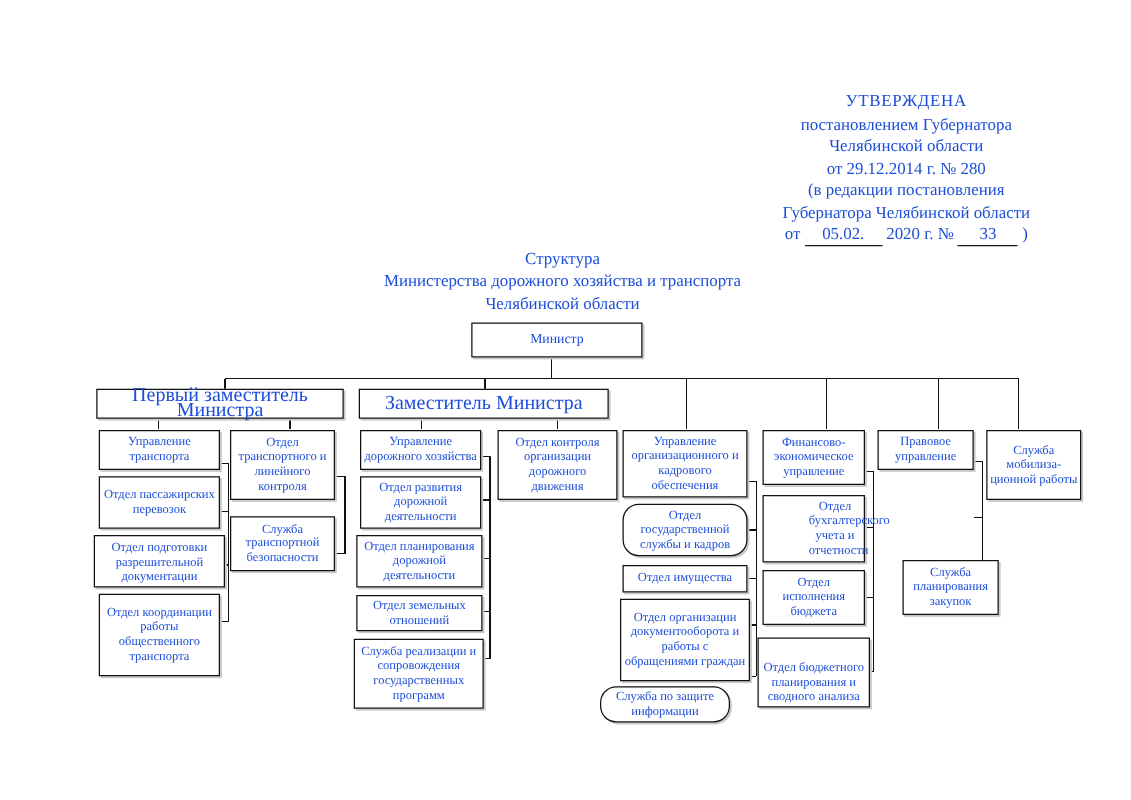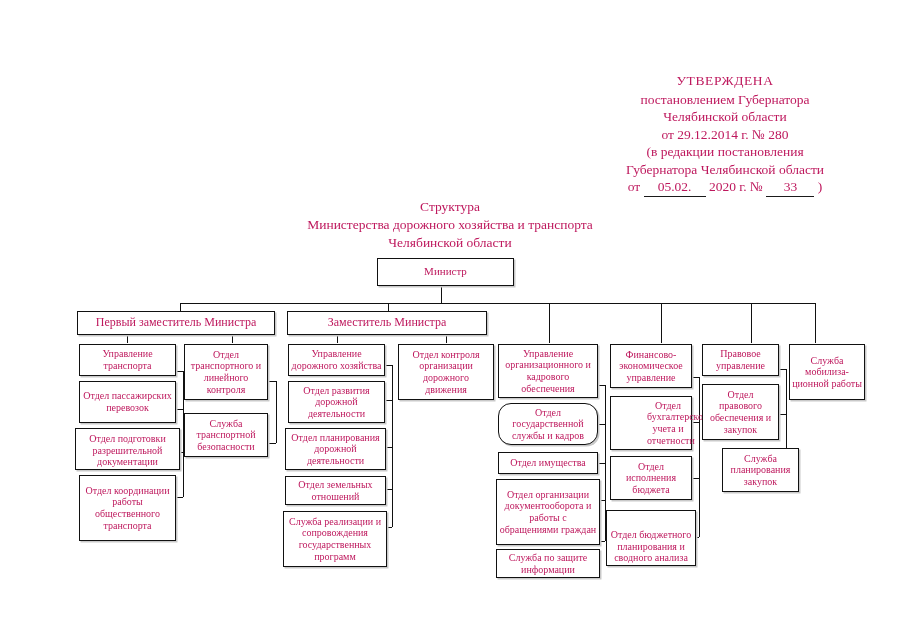--- a/index.html
+++ b/index.html
@@ -7,21 +7,21 @@
     margin: 0;
     padding: 0;
     background: #ffffff;
   }
   .page {
     position: relative;
     width: 887px;
     height: 640px;
     background: #ffffff;
     font-family: "Liberation Serif", "DejaVu Serif", serif;
-    color: #be185d;
+    color: #1d4ed8;
     overflow: hidden;
   }
 
   
   .approval {
     position: absolute;
     left: 560px;
     top: 72px;
     width: 330px;
     text-align: center;
@@ -81,21 +81,21 @@
     align-items: center;
     justify-content: center;
     text-align: center;
     font-size: 10px;
     line-height: 11.6px;
     padding: 1px 2px;
     z-index: 3;
   }
   .node span { display: block; width: 100%; }
   .node.lvl1 { font-size: 11px; }
-  .node.lvl2 { font-size: 12px; }
+  .node.lvl2 { font-size: 16px; }
   .node.head { font-weight: normal; }
 
   
   .node.sh { box-shadow: 1.5px 1.5px 0 0 #c9c9c9; }
 </style>
 </head>
 <body>
 
 <div class="page">
 
@@ -238,43 +238,40 @@
     </div>
     <div class="node sh" style="left:498px; top:403px; width:100px; height:42px;border-radius:13px;">
       <span>Отдел государственной службы и кадров</span>
     </div>
     <div class="node sh" style="left:498px; top:452px; width:100px; height:22px;">
       <span>Отдел имущества</span>
     </div>
     <div class="node sh" style="left:496px; top:479px; width:104px; height:66px;">
       <span>Отдел организации документооборота и работы с обращениями граждан</span>
     </div>
-    <div class="node sh" style="left:496px; top:549px; width:104px; height:29px;">
+    <div class="node sh" style="left:480px; top:549px; width:104px; height:29px;border-radius:13px;">
       <span>Служба по защите информации</span>
     </div>
 
     <div class="node head sh" style="left:610px; top:344px; width:82px; height:44px;">
       <span>Финансово-экономическое управление</span>
     </div>
     <div class="node sh" style="left:610px; top:396px; width:82px; height:54px;padding-left:36px;">
       <span>Отдел бухгалтерского учета и отчетности</span>
     </div>
     <div class="node sh" style="left:610px; top:456px; width:82px; height:44px;">
       <span>Отдел исполнения бюджета</span>
     </div>
     <div class="node sh" style="left:606px; top:510px; width:90px; height:56px;align-items:flex-end;">
       <span>Отдел бюджетного планирования и сводного анализа</span>
     </div>
 
     <div class="node head sh" style="left:702px; top:344px; width:77px; height:32px;">
       <span>Правовое управление</span>
     </div>
-    <div class="node sh" style="left:702px; top:384px; width:77px; height:56px;">
-      <span>Отдел правового обеспечения и закупок</span>
-    </div>
     <div class="node sh" style="left:702px; top:448px; width:77px; height:44px;margin-left:20px;">
       <span>Служба планирования закупок</span>
     </div>
 
     <div class="node head sh" style="left:789px; top:344px; width:76px; height:56px;">
       <span>Служба мобилиза- ционной работы</span>
     </div>
 
   </div>
 </div>

